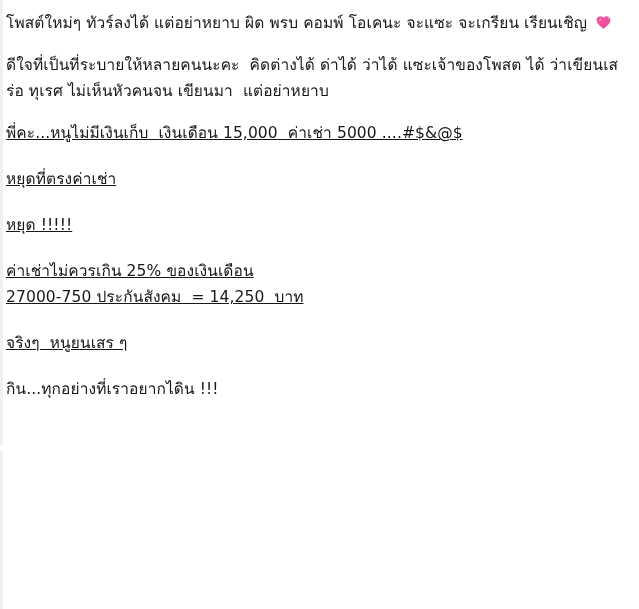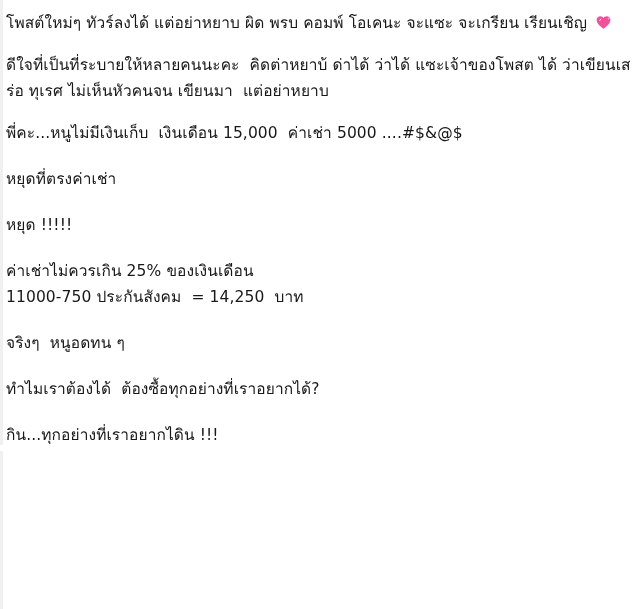--- a/index.html
+++ b/index.html
@@ -40,20 +40,21 @@
     font-size: 15.5px;
     line-height: 26px;
     color: #181818;
     margin: 0 0 16px 0;
     white-space: pre-wrap;
     word-wrap: break-word;
     letter-spacing: 0.1px;
   }
   .para.loose {
     margin-bottom: 20px;
+    text-decoration: underline;
   }
   .heart-icon {
     display: inline-block;
     width: 17px;
     height: 17px;
     vertical-align: -3px;
     margin-left: 3px;
   }
   .bottom-fade {
     position: absolute;
@@ -72,34 +73,33 @@
   <div class="left-rule"></div>
 
   <div class="content">
 
     <p class="para"><span>โพสต์ใหม่ๆ ทัวร์ลงได้ แต่อย่าหยาบ ผิด พรบ คอมพ์ โอเคนะ จะแซะ จะเกรียน เรียนเชิญ </span><span class="heart-icon"><svg viewBox="0 0 32 32" width="17" height="17" aria-hidden="true">
             <path d="M16 28S3 19.5 3 11.5C3 7 6.3 4 10.2 4c2.6 0 4.7 1.4 5.8 3.3C17.1 5.4 19.2 4 21.8 4 25.7 4 29 7 29 11.5 29 19.5 16 28 16 28z" fill="#f2509b"></path>
             <path d="M11 9.5c-1.2.6-2 1.7-2.3 3" stroke="#ffffff" stroke-width="1.6" fill="none" stroke-linecap="round"></path>
             <path d="M25.5 5.5l.8 2 2 .8-2 .8-.8 2-.8-2-2-.8 2-.8z" fill="#ff9ecb"></path>
           </svg></span></p>
 
-    <p class="para">ดีใจที่เป็นที่ระบายให้หลายคนนะคะ  คิดต่าหยาบ้ ด่าได้ ว่าได้ แซะเจ้าของโพสต ได้ ว่าเขียนเสร่อ ทุเรศ ไม่เห็นหัวคนจน เขียนมา  แต่อย่าหยาบ</p>
+    <p class="para">ดีใจที่เป็นที่ระบายให้หลายคนนะคะ  คิดต่างได้ ด่าได้ ว่าได้ แซะเจ้าของโพสต ได้ ว่าเขียนเสร่อ ทุเรศ ไม่เห็นหัวคนจน เขียนมา  แต่อย่าหยาบ</p>
 
     <p class="para loose">พี่คะ...หนูไม่มีเงินเก็บ  เงินเดือน 15,000  ค่าเช่า 5000 ....#$&amp;@$</p>
 
     <p class="para loose">หยุดที่ตรงค่าเช่า</p>
 
     <p class="para loose">หยุด !!!!!</p>
 
     <p class="para loose">ค่าเช่าไม่ควรเกิน 25% ของเงินเดือน
-11000-750 ประกันสังคม  = 14,250  บาท</p>
+27000-750 ประกันสังคม  = 14,250  บาท</p>
 
 
-    <p class="para loose">จริงๆ  หนูอดทน ๆ</p>
+    <p class="para loose">จริงๆ  หนูยนเสร ๆ</p>
 
-    <p class="para loose">ทำไมเราต้องได้  ต้องซื้อทุกอย่างที่เราอยากได้?</p>
 
     <p class="para">กิน...ทุกอย่างที่เราอยากไดิน !!!</p>
 
   </div>
 
   <div class="bottom-fade"></div>
 </div>
 
 </body></html>

